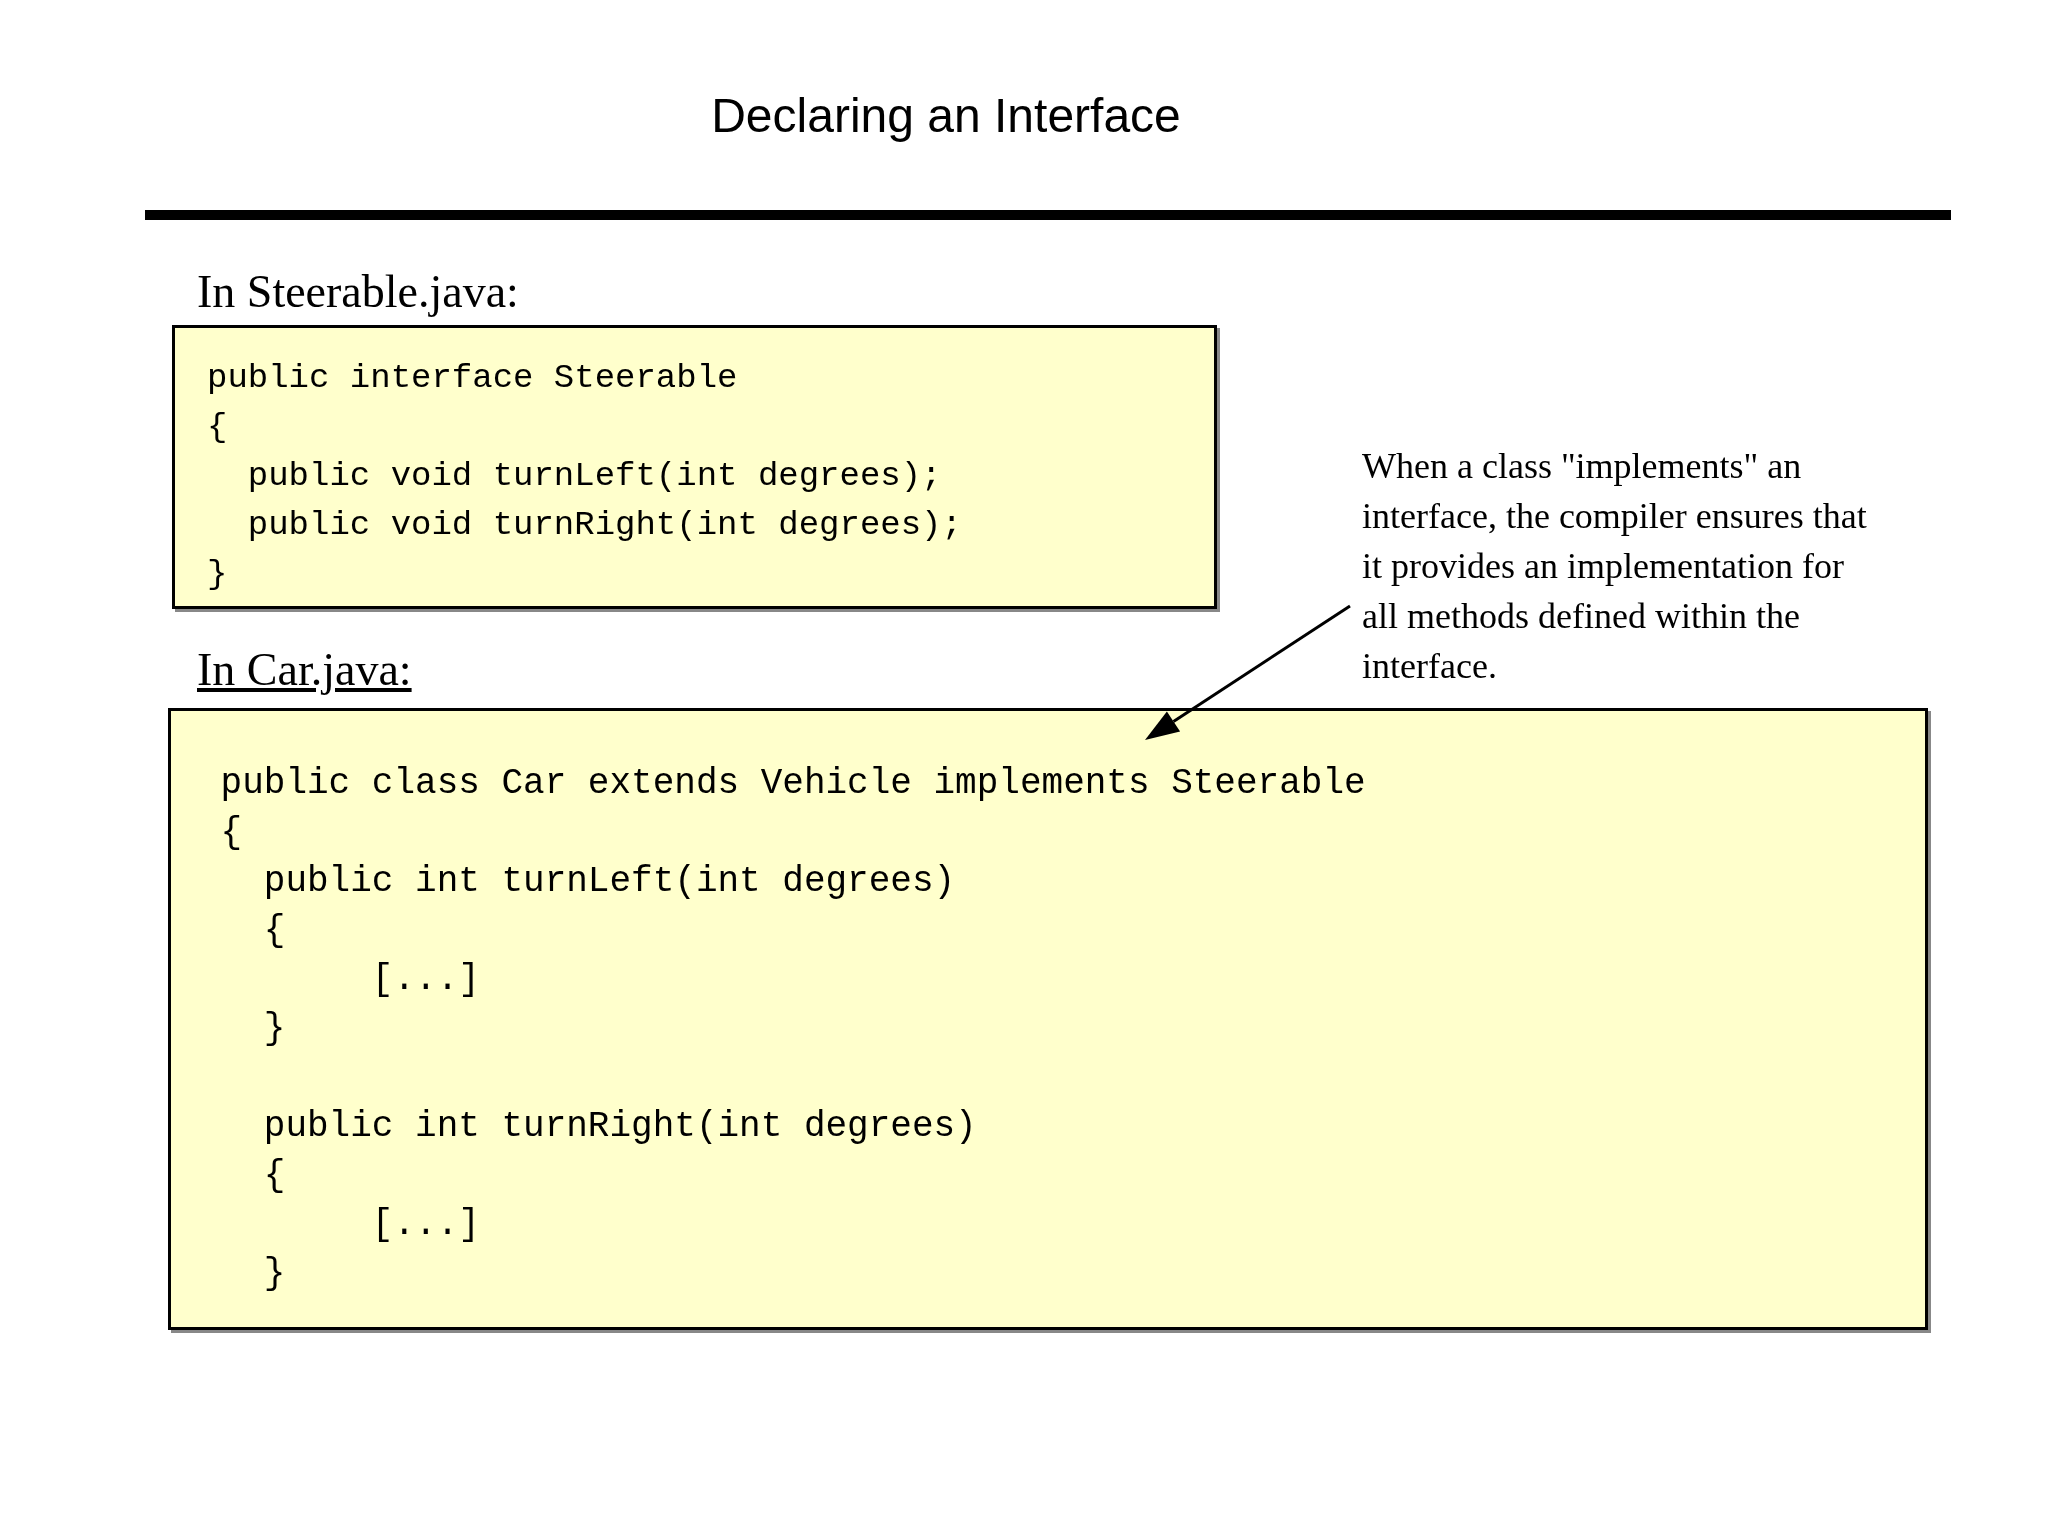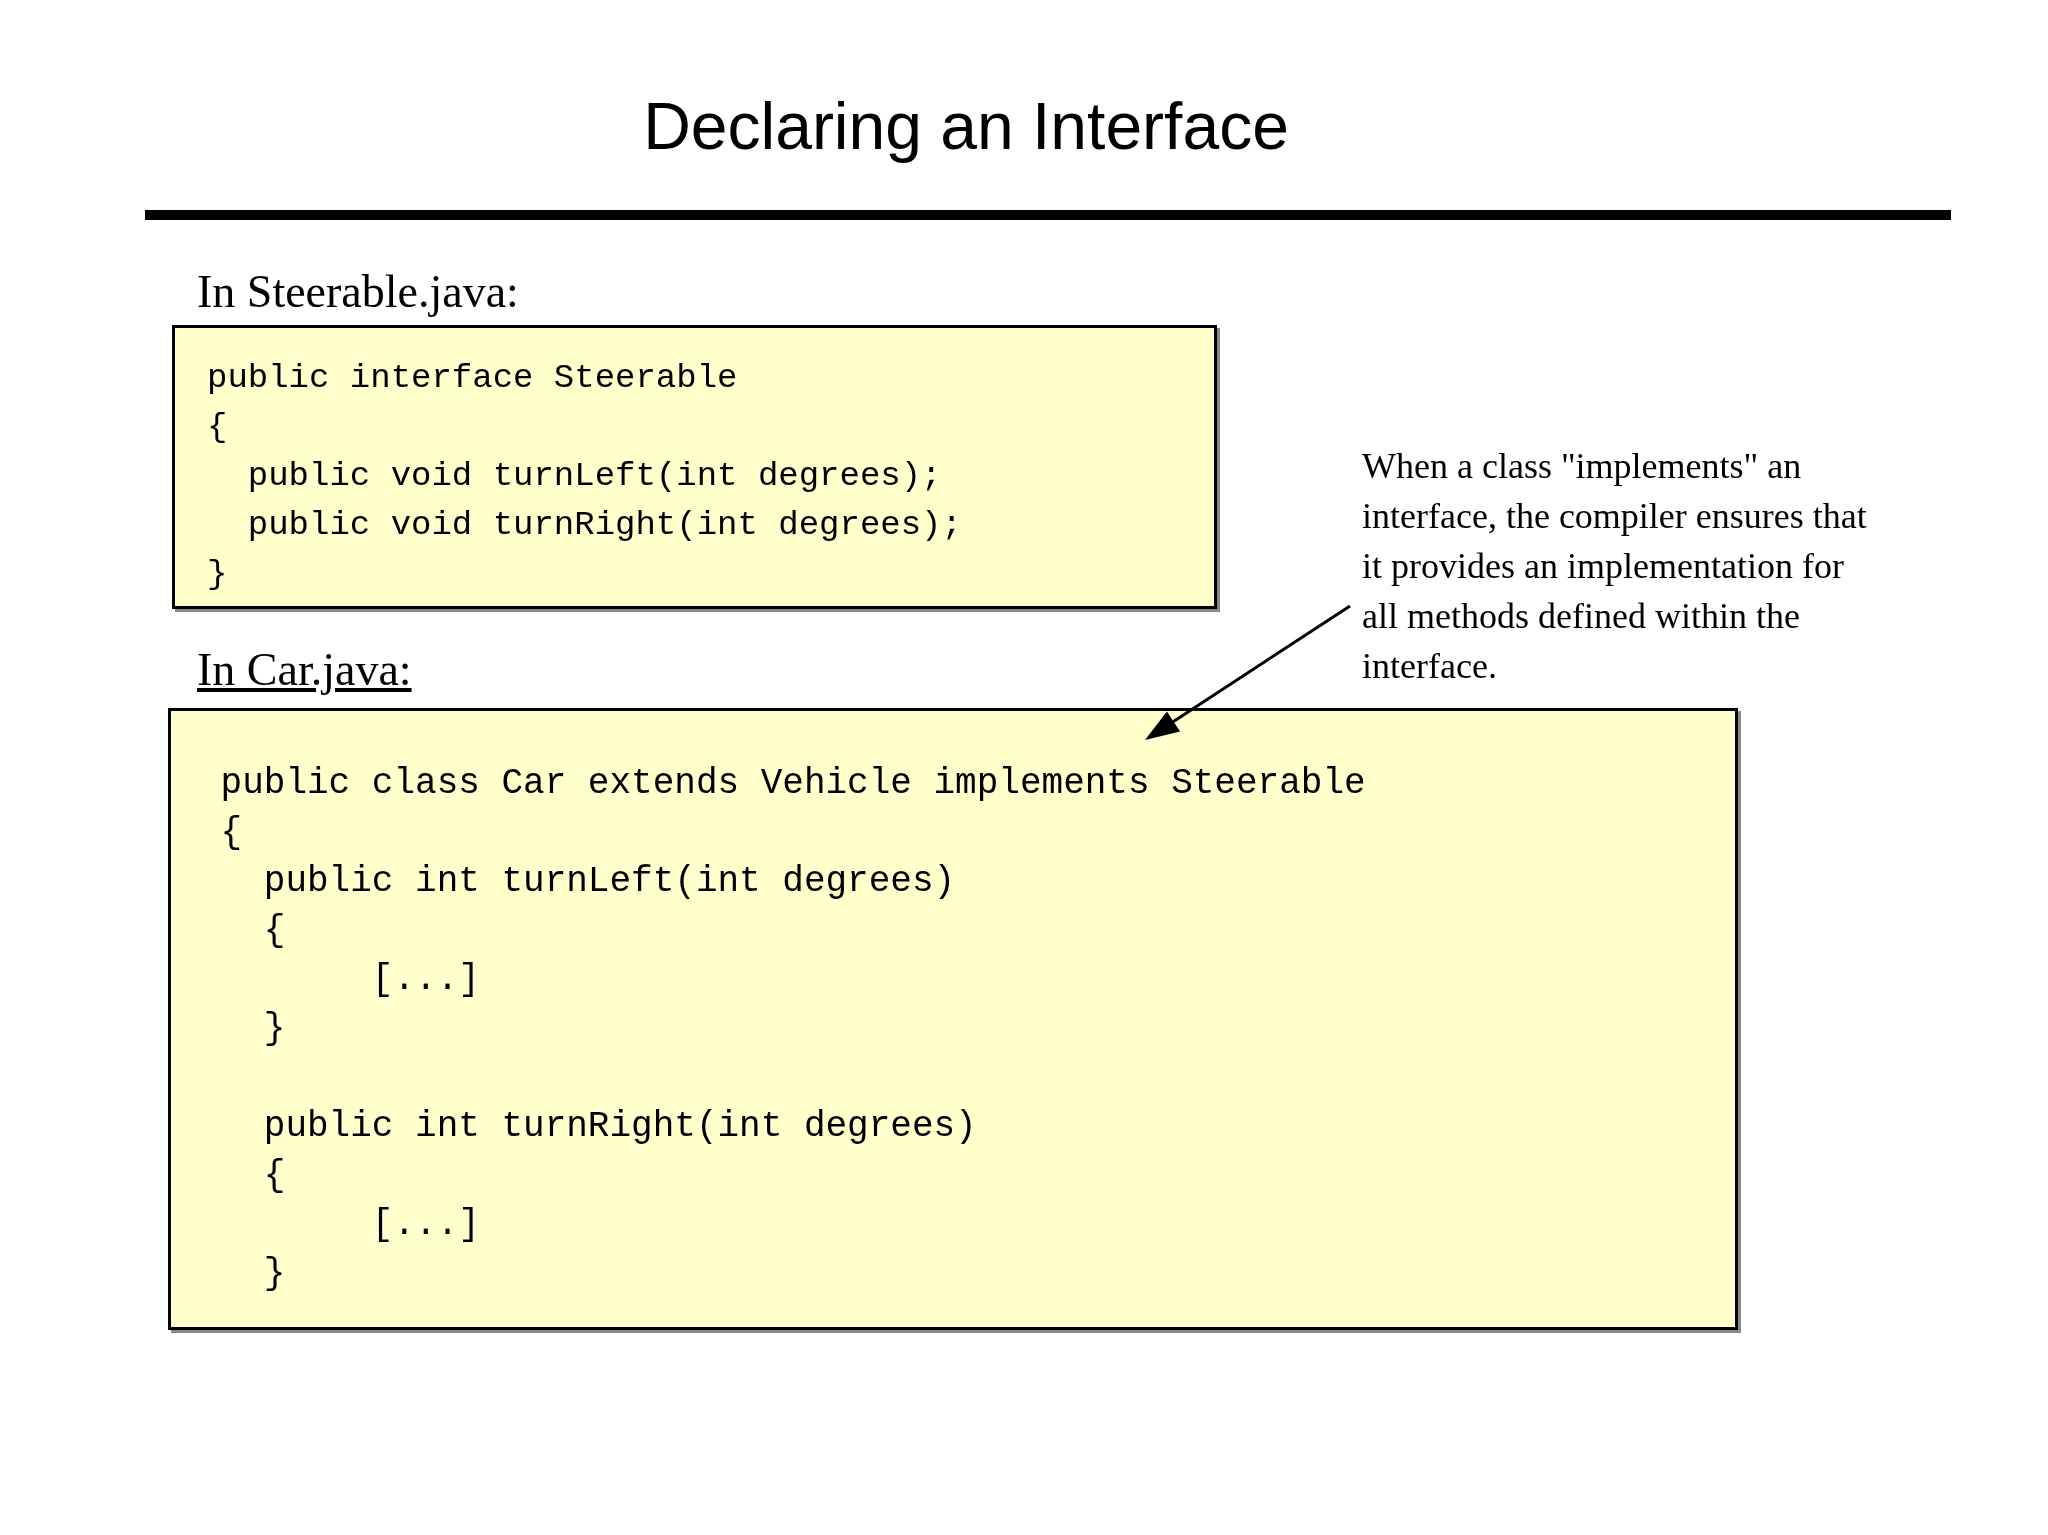--- a/index.html
+++ b/index.html
@@ -20,26 +20,25 @@
     position: relative;
     overflow: hidden;
   }
   .slide { position: absolute; inset: 0; width: 2048px; height: 1535px; }
 
   .slide-title {
     position: absolute;
     left: 0; top: 88px; width: 1892px;
     text-align: center;
     font-family: "Liberation Sans", "DejaVu Sans", sans-serif;
-    font-size: 66px;
+    font-size: 48px;
     font-weight: 400;
     letter-spacing: 0px;
     color: var(--text);
     white-space: pre;
-    margin-left: 20px;
   }
   .title-rule {
     position: absolute;
     left: 145px; top: 210px;
     width: 1806px; height: 10px;
     background: var(--title-rule);
   }
 
   .file-label {
     position: absolute;
@@ -51,21 +50,21 @@
   .label-steerable { left: 197px; top: 270px; }
   .label-car      { left: 197px; top: 648px; text-decoration: underline; }
 
   .code-box {
     position: absolute;
     background: var(--code-box-fill);
     border: 3px solid var(--code-box-border);
     box-shadow: 3px 3px 0 var(--code-box-shadow);
   }
   .box-steerable { left: 172px; top: 325px; width: 1045px; height: 284px; }
-  .box-car       { left: 168px; top: 708px; width: 1570px; height: 622px; }
+  .box-car       { left: 168px; top: 708px; width: 1760px; height: 622px; }
 
   .code {
     font-family: "Liberation Mono", "DejaVu Sans Mono", monospace;
     color: var(--text);
     white-space: pre;
   }
   .box-steerable .code {
     font-size: 34px;
     line-height: 49px;
     padding: 26px 0 0 32px;

